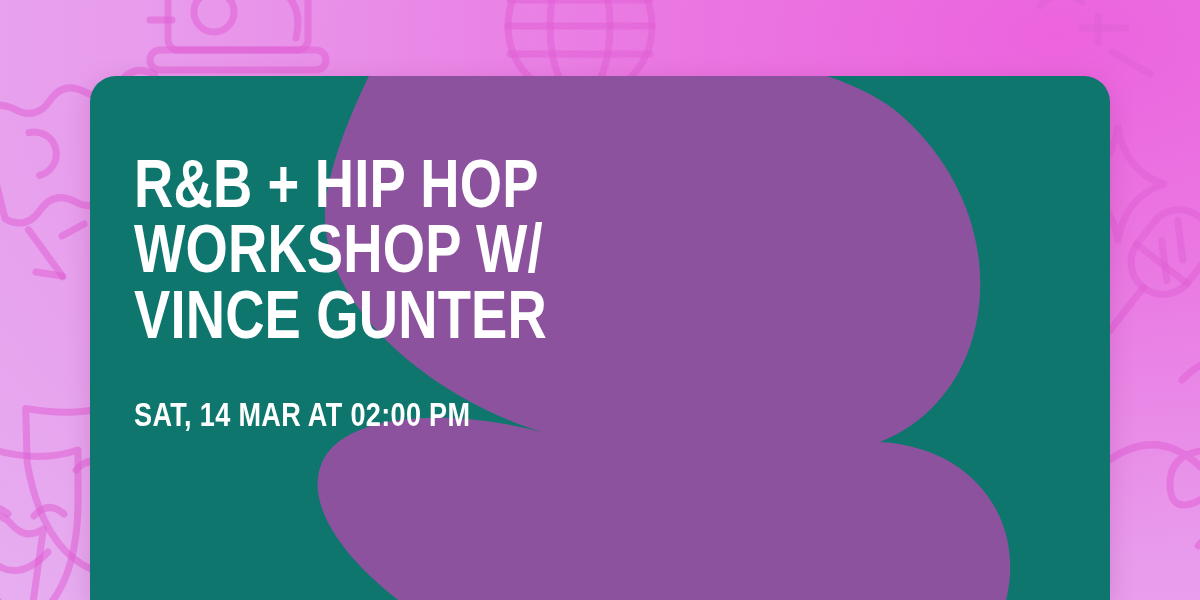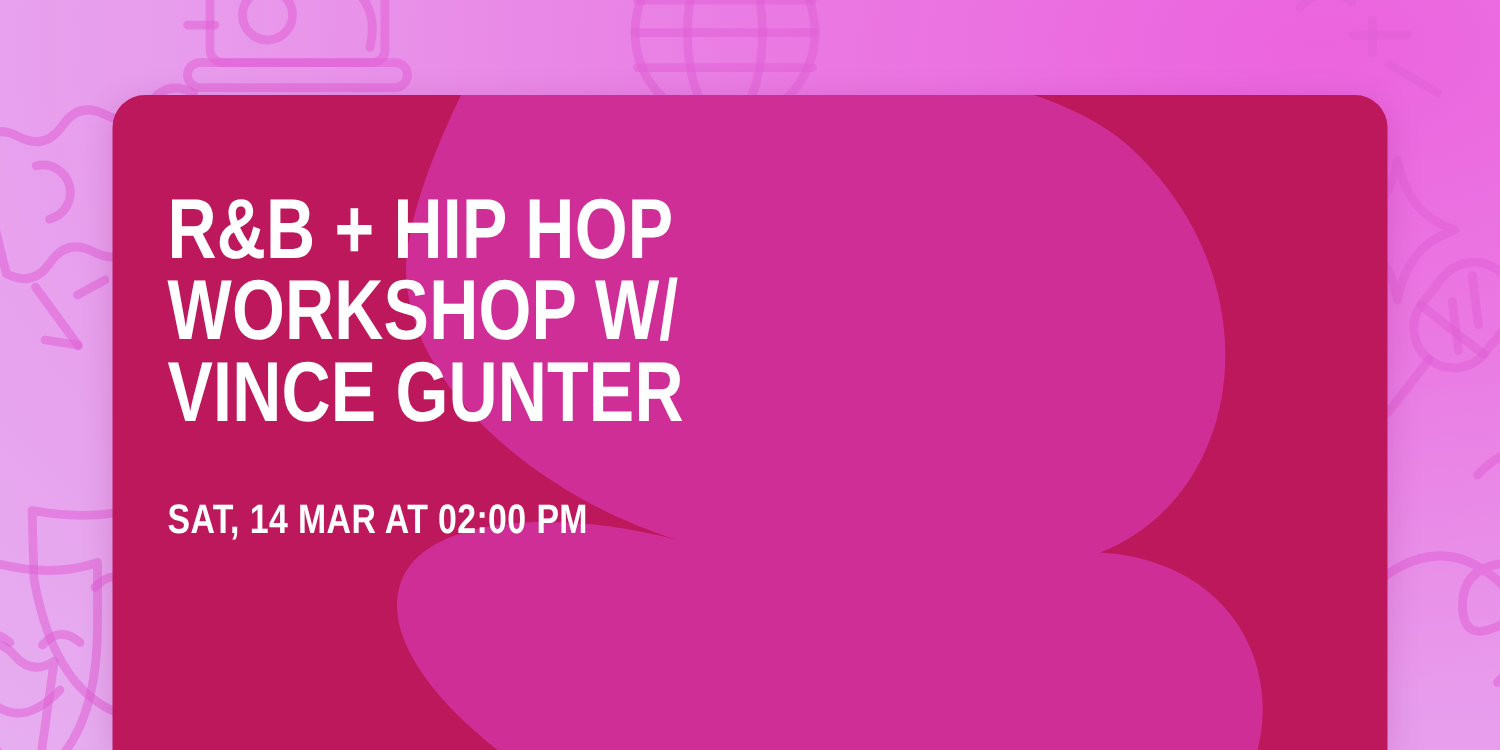--- a/index.html
+++ b/index.html
@@ -24,21 +24,21 @@
   #bg-pattern{ position:absolute; inset:0; }
   #bg-pattern svg{ display:block; width:1200px; height:600px; }
   .pat{ fill:none; stroke:#E061D6; stroke-opacity:.55; stroke-width:7;
         stroke-linecap:round; stroke-linejoin:round; }
 
   
   #event-card{
     position:absolute;
     left:90px; top:76px;
     width:1020px; height:524px;
-    background:#be185d;
+    background:#0f766e;
     border-radius:26px 26px 0 0;
     overflow:hidden;
     box-shadow:0 6px 26px rgba(120,10,95,.18);
   }
   #card-watermark{
     position:absolute; inset:0;
     pointer-events:none;
   }
   #card-watermark svg{ display:block; width:1020px; height:524px; }
   .wm{ fill:#DC3CBB; fill-opacity:.62; }

